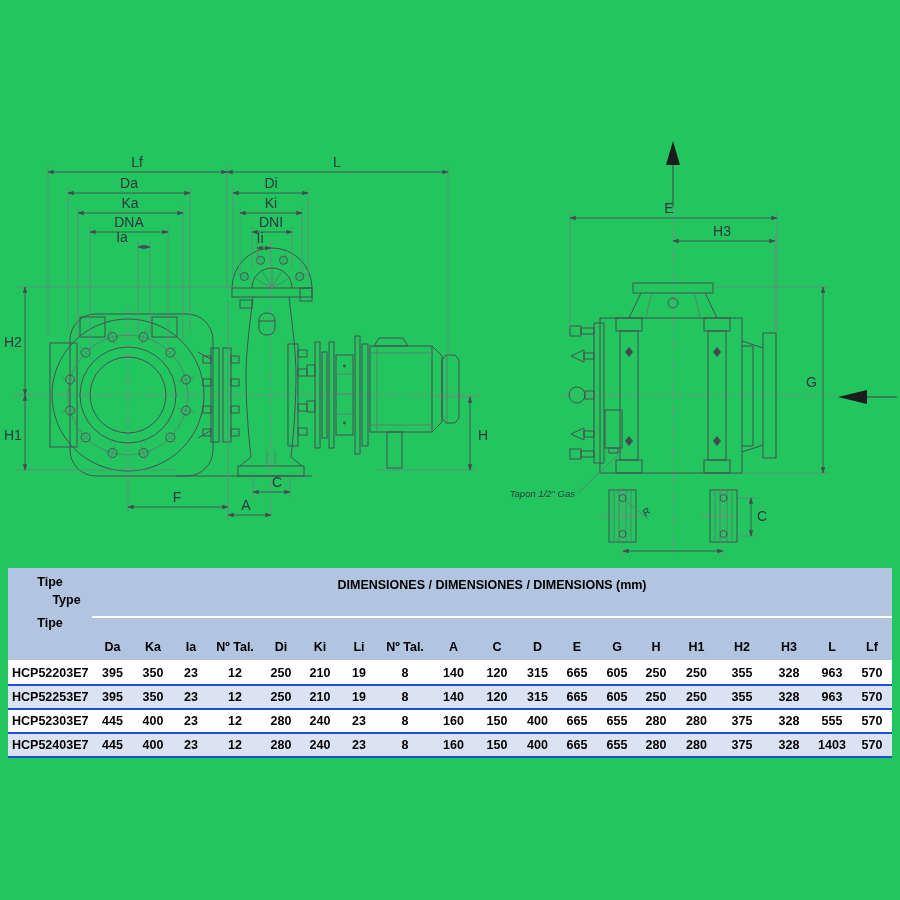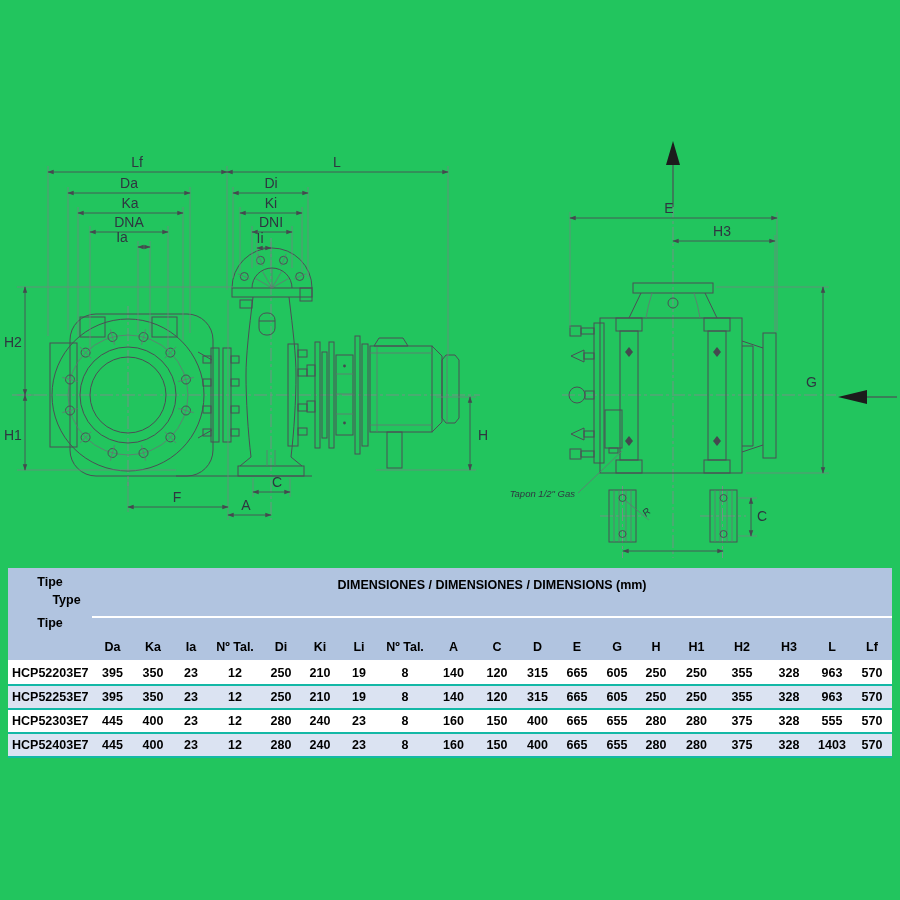--- a/index.html
+++ b/index.html
@@ -19,21 +19,21 @@
   .solid{fill:#45494f;stroke:none;}
   .blk{fill:#1c1c1c;stroke:none;}
 
   
   .dim-table{position:absolute;left:8px;top:568px;width:884px;border-collapse:collapse;
              table-layout:fixed;background:#fff;}
   .dim-table th,.dim-table td{font-size:12.5px;font-weight:bold;color:#000;text-align:center;
              padding:0;overflow:hidden;white-space:nowrap;}
   .dim-table thead th{background:#b1c4e0;}
   .dim-table thead tr{border-bottom:2px solid #fff;}
-  .dim-table tbody tr{height:24px;border-bottom:2px solid #14b8a6;}
+  .dim-table tbody tr{height:24px;border-bottom:2px solid #1d4ed8;}
   .dim-table tbody tr:nth-child(odd){background:#ffffff;}
   .dim-table tbody tr:nth-child(even){background:#dbe3f2;}
   .dim-table td.model{text-align:left;padding-left:4px;}
   .type-cell{height:74px;vertical-align:top;}
   .type-cell .t1{line-height:18px;margin-top:5px;}
   .type-cell .t2{line-height:18px;padding-left:33px;}
   .type-cell .t3{line-height:18px;margin-top:5px;}
   .title-cell{vertical-align:top;padding-top:10px !important;height:38px;font-size:12.5px;}
   .col-head th{height:36px;vertical-align:bottom;padding-bottom:6px !important;}
 </style>

